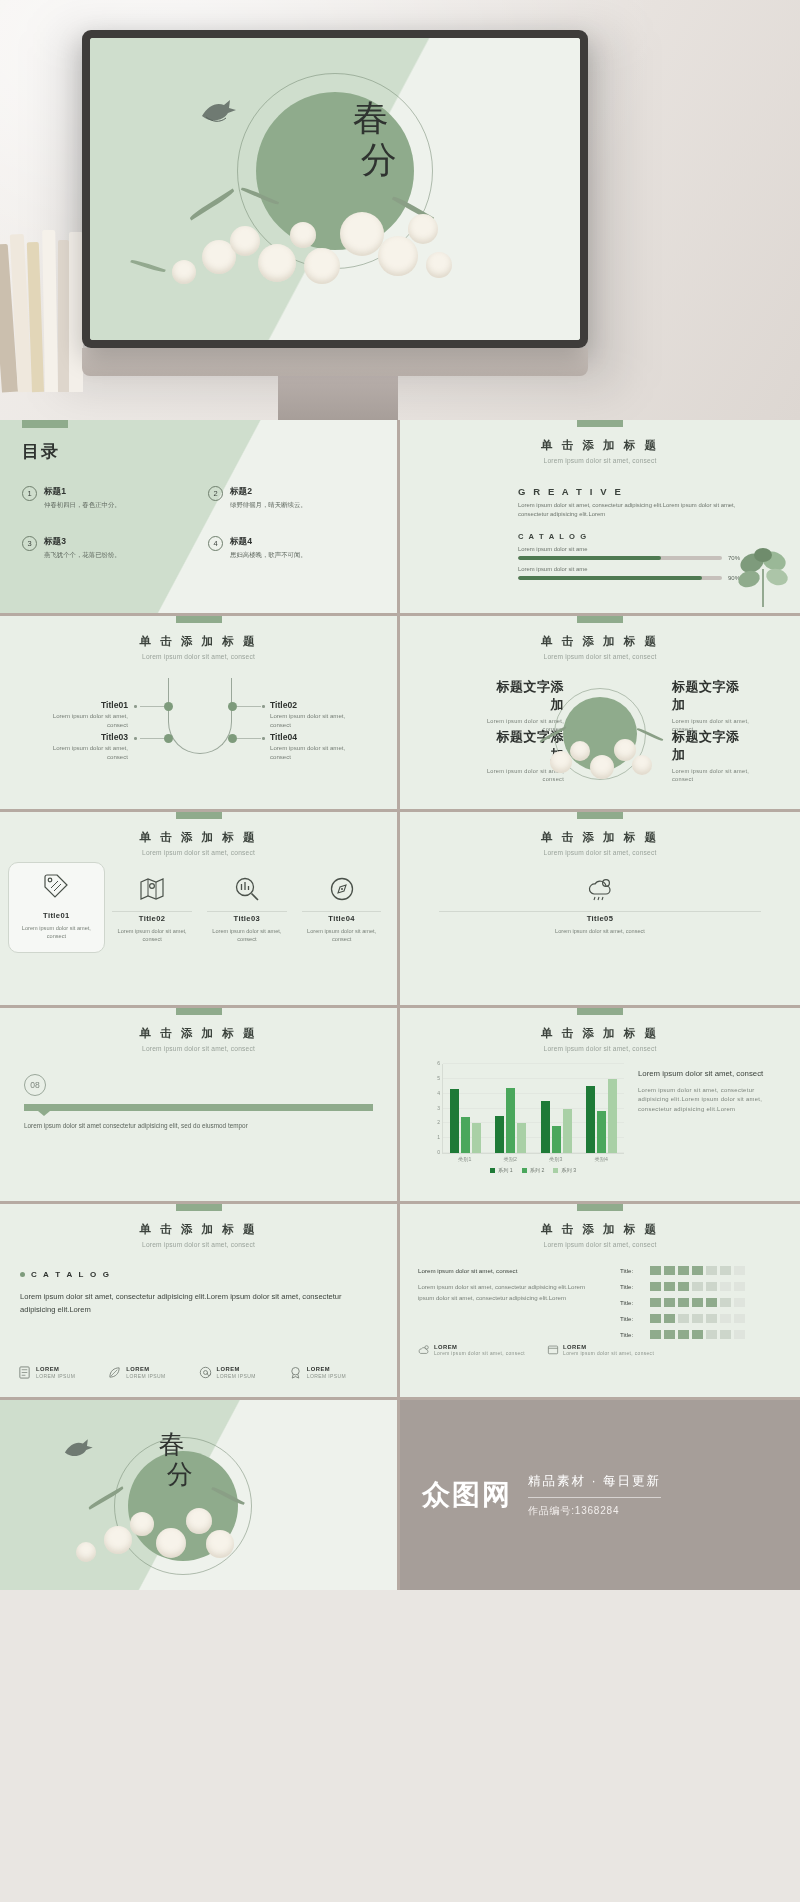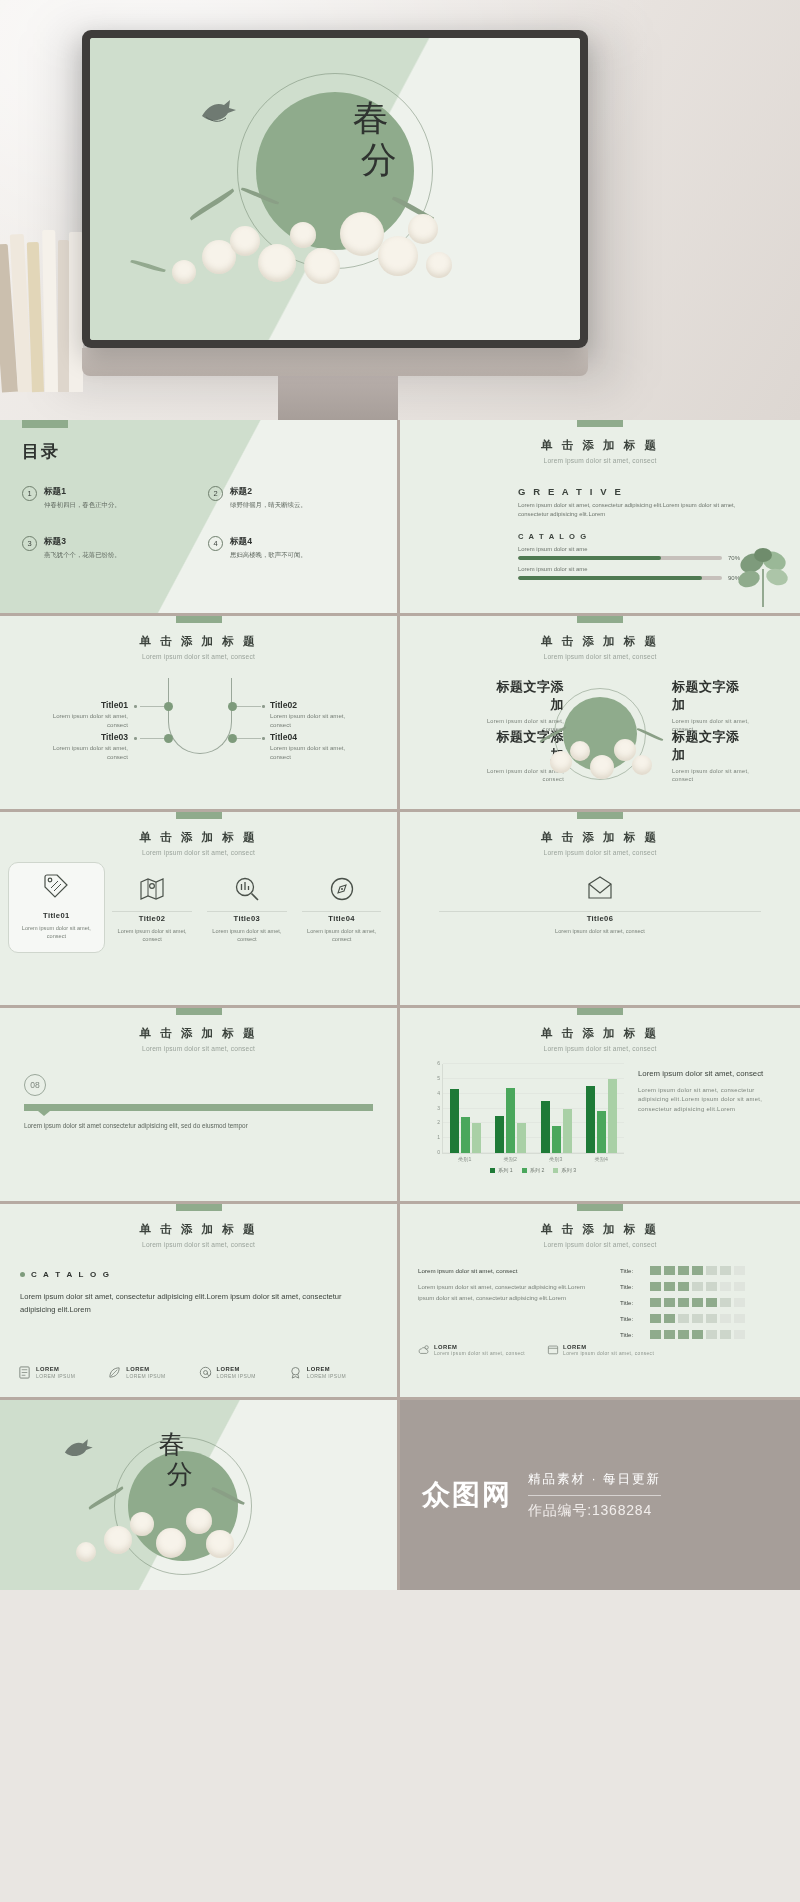--- a/index.html
+++ b/index.html
@@ -217,21 +217,21 @@
   }
   .final .spring-title { font-size: 26px; left: 38%; top: 16%; }
   .final .spring-circle { width: 110px; height:110px; left: 46%; top: 56%; }
   .final .spring-ring { width: 138px; height:138px; left: 46%; top: 56%; }
 
   .footer { width: 400px; height: 190px; background:#a69e99; position:relative; display:flex; align-items:center; }
   .fl-logo { font-size: 28px; font-weight: 700; color:#fff; letter-spacing: 2px; margin-left: 22px; font-family:"Liberation Serif", serif;}
   .fr { margin-left: 16px; }
   .fr-top { font-size: 12.5px; color:#fff; letter-spacing: 2px;}
   .fr-hr { height:1px; background: rgba(255,255,255,.55); margin: 7px 0 6px;}
-  .fr-bot { font-size: 14px; color:#f2eeec; letter-spacing: .8px;}
+  .fr-bot { font-size: 10px; color:#f2eeec; letter-spacing: .8px;}
 </style>
 </head>
 <body>
 
 <div class="hero">
   <div class="hero-wallpaper"></div>
   <div class="hero-shadow"></div>
 
   <div>
     <div class="book b1"></div>
@@ -488,30 +488,31 @@
         </div>
       </div>
     </div>
 
     <div class="slide">
       <div class="tab"></div>
       <div class="s-title">单 击 添 加 标 题</div>
       <div class="s-sub">Lorem ipsum dolor sit amet, consect</div>
       <div class="icards">
 
-
         <div class="icard">
           <svg class="ico" viewBox="0 0 26 26">
-            <path d="M2 8 L13 1 L24 8 L24 22 L2 22 Z" fill="none" stroke="#4a514a" stroke-width="1.2"></path>
-            <path d="M2 8 L13 17 L24 8" fill="none" stroke="#4a514a" stroke-width="1.2"></path>
+            <circle cx="19" cy="7" r="3.4" fill="none" stroke="#4a514a" stroke-width="1.2"></circle>
+            <path d="M7 18 A5 5 0 0 1 8 8 A6 6 0 0 1 19 10 A4 4 0 0 1 19 18 Z" fill="none" stroke="#4a514a" stroke-width="1.2"></path>
+            <path d="M8 21 L7 24 M12 21 L11 24 M16 21 L15 24" stroke="#4a514a" stroke-width="1.1"></path>
           </svg>
           <div class="divider"></div>
-          <div class="ic-t">Title06</div>
+          <div class="ic-t">Title05</div>
           <div class="ic-p">Lorem ipsum dolor sit amet, consect</div>
         </div>
+
 
 
       </div>
     </div>
   </div>
 
   <div class="srow">
 
     <div class="slide">
       <div class="tab"></div>

